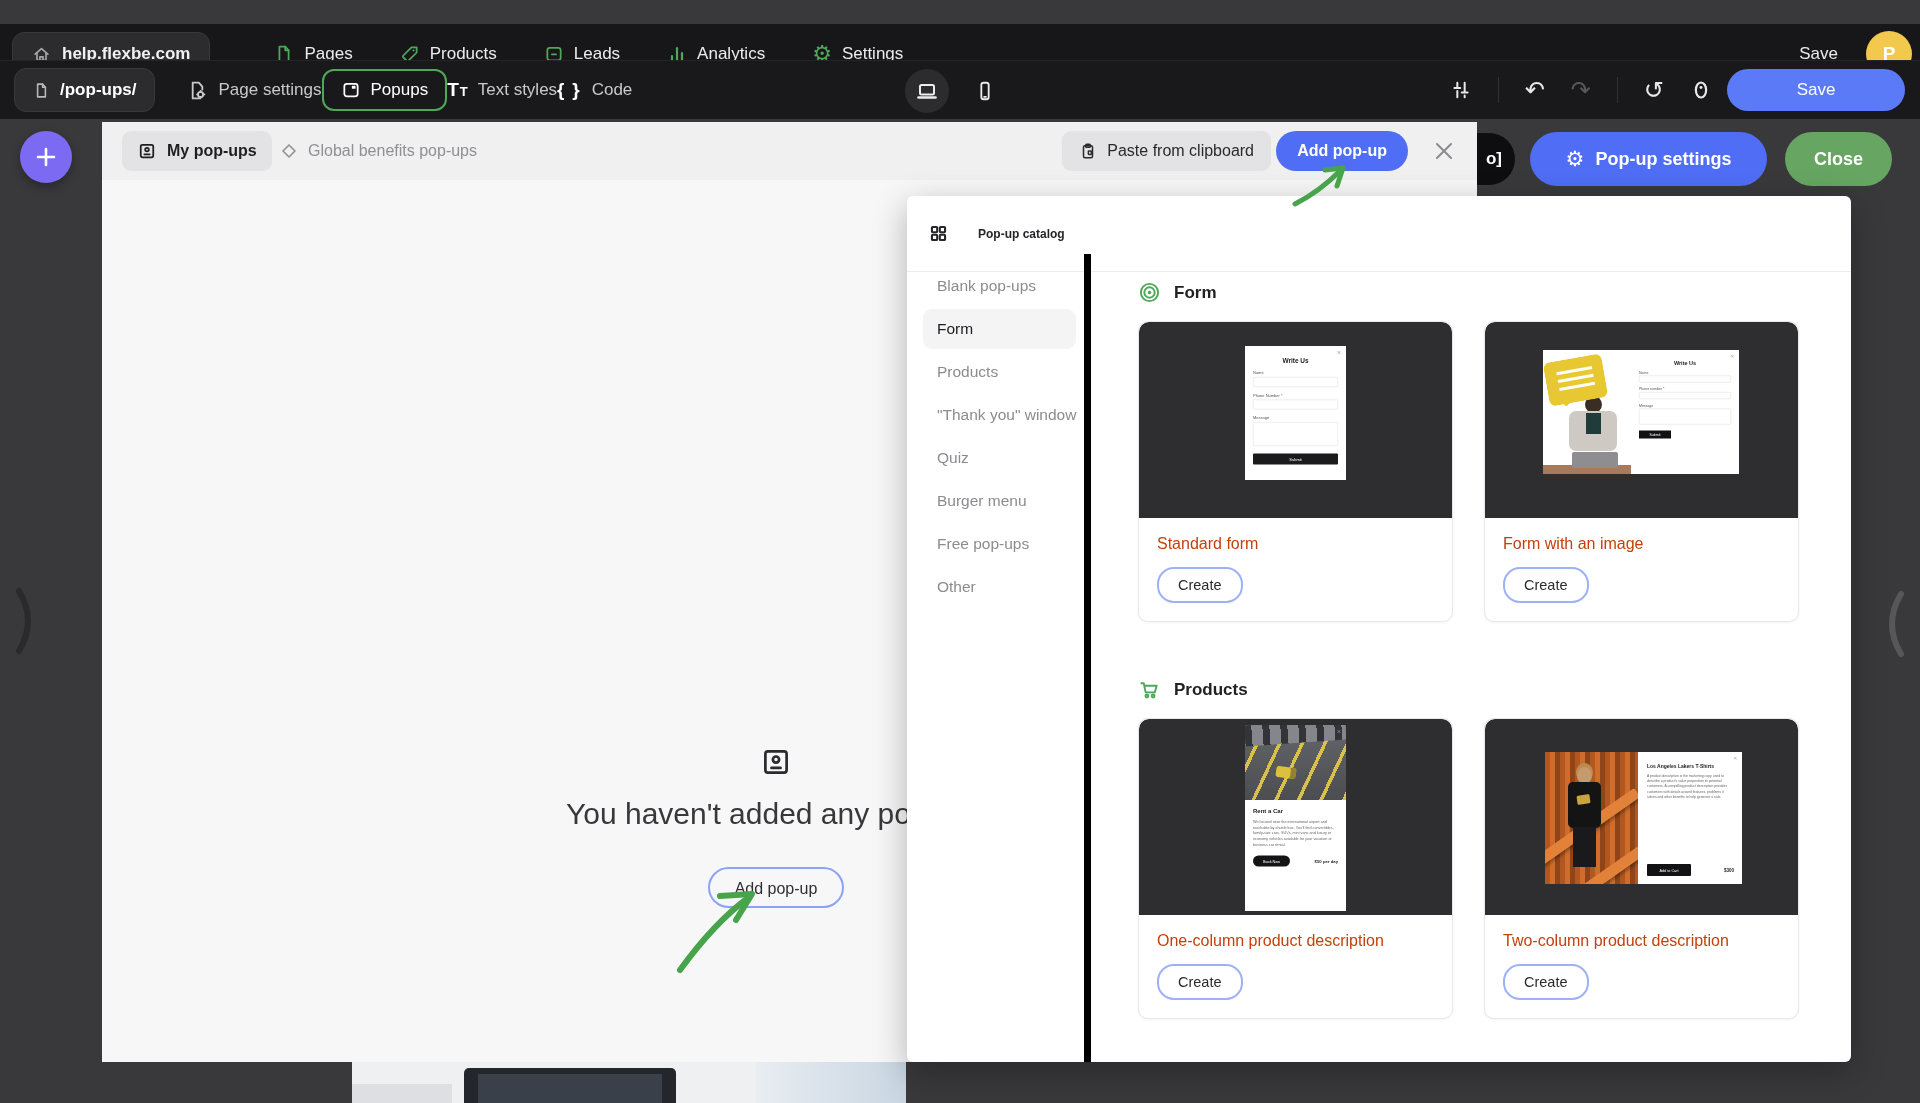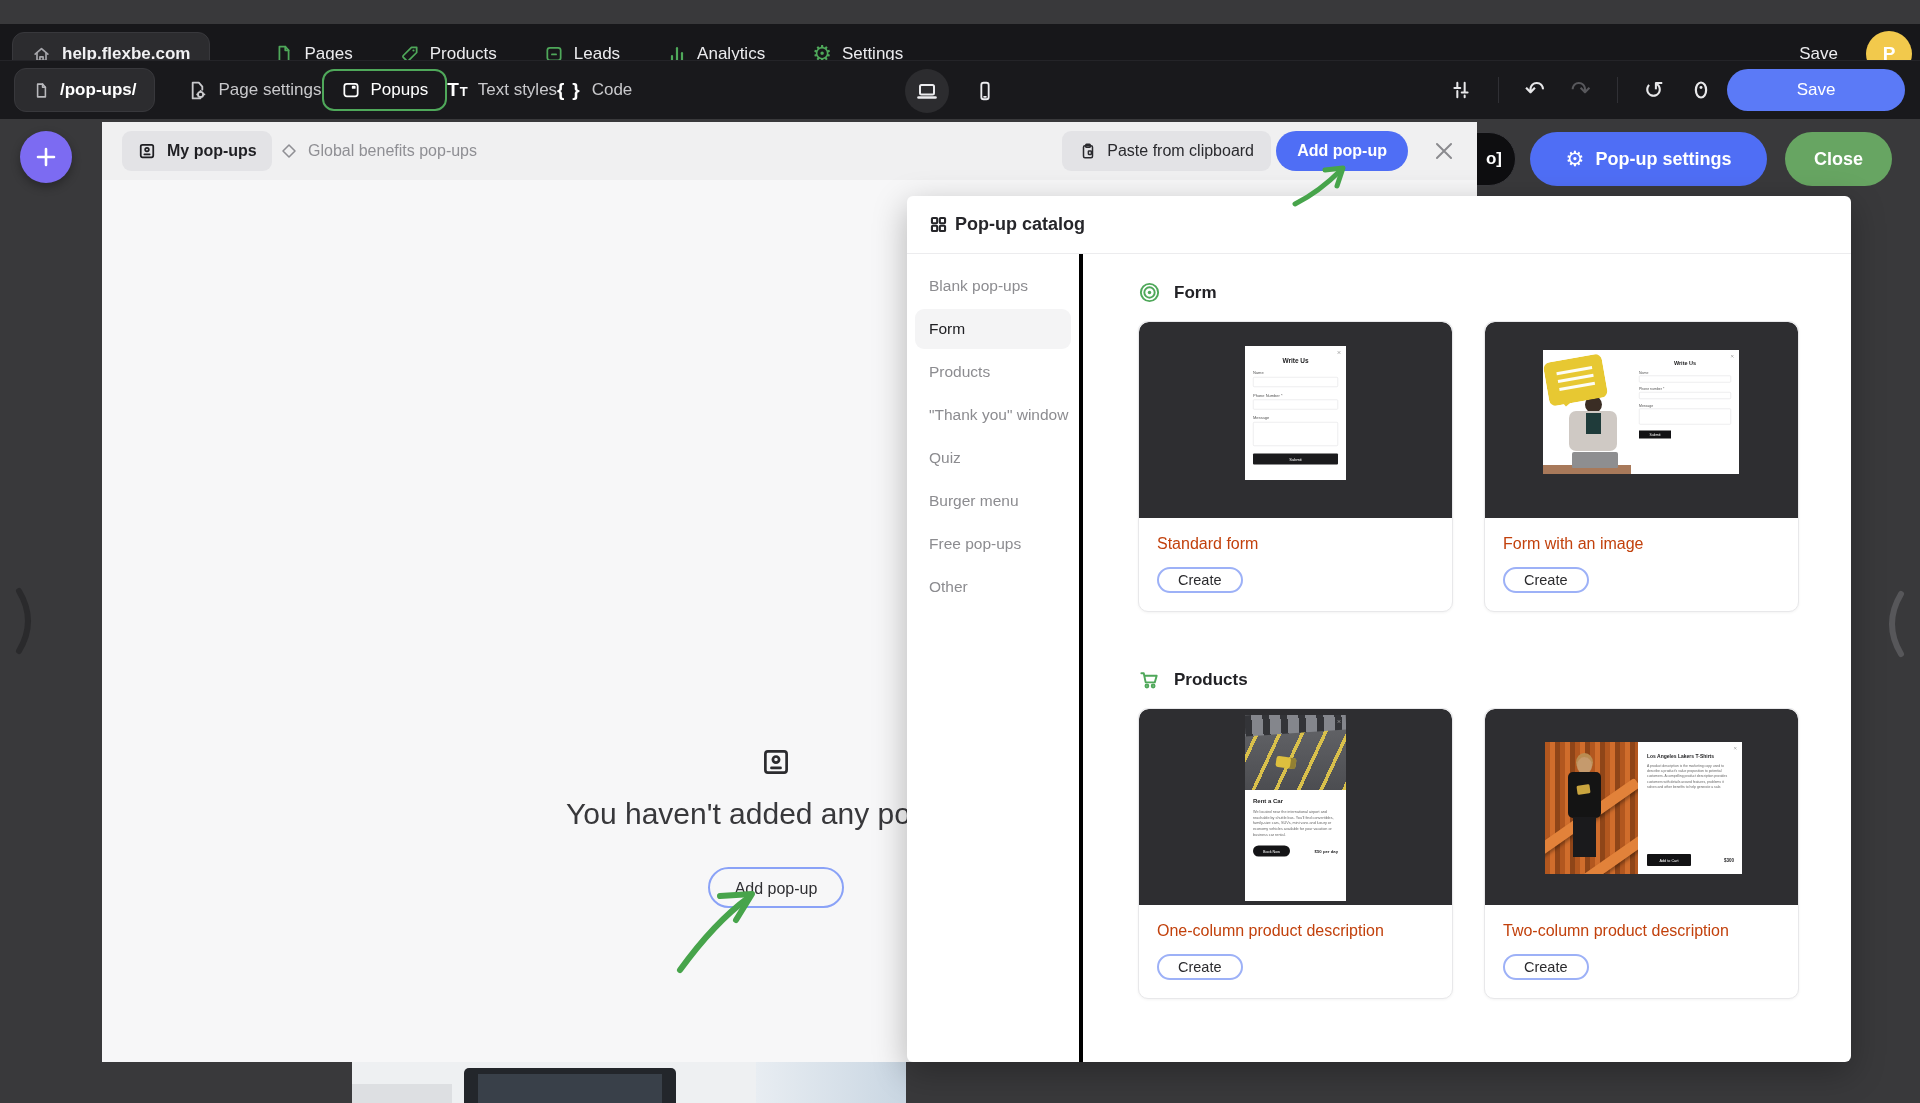--- a/index.html
+++ b/index.html
@@ -98,41 +98,41 @@
   .bp-laptop{position:absolute;left:112px;top:6px;width:212px;height:35px;
     background:#23262b;border-radius:5px 5px 0 0;}
   .bp-screen{position:absolute;left:126px;top:12px;width:184px;height:29px;background:#394049;}
   .bp-right{position:absolute;right:0;top:0;width:150px;height:41px;
     background:linear-gradient(90deg,#e8edf2,#c9d6e2);}
   .bp-left{position:absolute;left:0;top:22px;width:100px;height:19px;background:#dddfe2;}
 
   
   .panel{position:absolute;left:907px;top:196px;width:944px;height:866px;background:#fff;
     border-radius:6px;z-index:5;box-shadow:0 10px 34px rgba(0,0,0,.28);overflow:hidden;}
-  .panel-header{position:absolute;left:0;top:0;width:100%;height:58px;
-    border-bottom:1px solid #ececee;display:flex;align-items:center;gap:6px;
-    padding-left:21px;box-sizing:border-box;color:#26262a;font-size:18px;font-weight:600;}
-  .panel-side{position:absolute;left:0;top:58px;bottom:0;width:176px;
-    border-right:4px solid #000000;padding-top:10px;box-sizing:border-box;}
+  .panel-header{position:absolute;left:0;top:0;width:100%;height:76px;
+    border-bottom:1px solid #ececee;display:flex;align-items:center;gap:29px;
+    padding-left:21px;box-sizing:border-box;color:#26262a;font-size:12px;font-weight:600;}
+  .panel-side{position:absolute;left:8px;top:58px;bottom:0;width:176px;
+    border-right:7px solid #000000;padding-top:10px;box-sizing:border-box;}
   .side-item{height:43px;display:flex;align-items:center;padding-left:22px;
     color:#8c8c90;font-size:15.5px;cursor:pointer;}
   .side-item.active{margin:0 8px;padding-left:14px;height:40px;margin-top:2px;
     margin-bottom:1px;background:#f4f4f5;border-radius:9px;color:#202024;font-weight:500;}
   .panel-content{position:absolute;left:196px;top:58px;right:0;bottom:0;
     padding:27px 0 0 35px;box-sizing:border-box;overflow:hidden;}
   .sec-head{display:flex;align-items:center;gap:13px;color:#222226;font-size:17px;
     font-weight:600;}
   .sec-head .sic{color:var(--accent-green,#4fa85a);}
   .cards{display:flex;gap:31px;margin-top:17px;}
   .card{width:313px;background:#fff;border:1px solid #e8e8ea;border-radius:10px;
     box-shadow:0 1px 3px rgba(0,0,0,.05);overflow:hidden;}
   .preview{position:relative;height:196px;background:#2e2e31;border-radius:10px 10px 0 0;}
   .card-body{padding:17px 18px 18px;}
   .card-name{color:#c2410c;font-size:16px;}
-  .create-btn{margin-top:14px;height:26px;padding:0 19px;border:2px solid #9db1f7;
+  .create-btn{margin-top:14px;height:36px;padding:0 19px;border:2px solid #9db1f7;
     border-radius:17px;background:#fff;color:#2b2b2e;font-size:14.5px;font-family:inherit;
     cursor:pointer;}
   .sec2{margin-top:56px;}
 
   
   .mini-wrap{position:absolute;overflow:hidden;}
   .mini{transform:scale(.5);transform-origin:0 0;background:#fff;position:relative;
     box-sizing:border-box;color:#1c1c1e;}
   .mini *{box-sizing:border-box;}
   .m-close{position:absolute;top:9px;right:10px;color:#555;}

